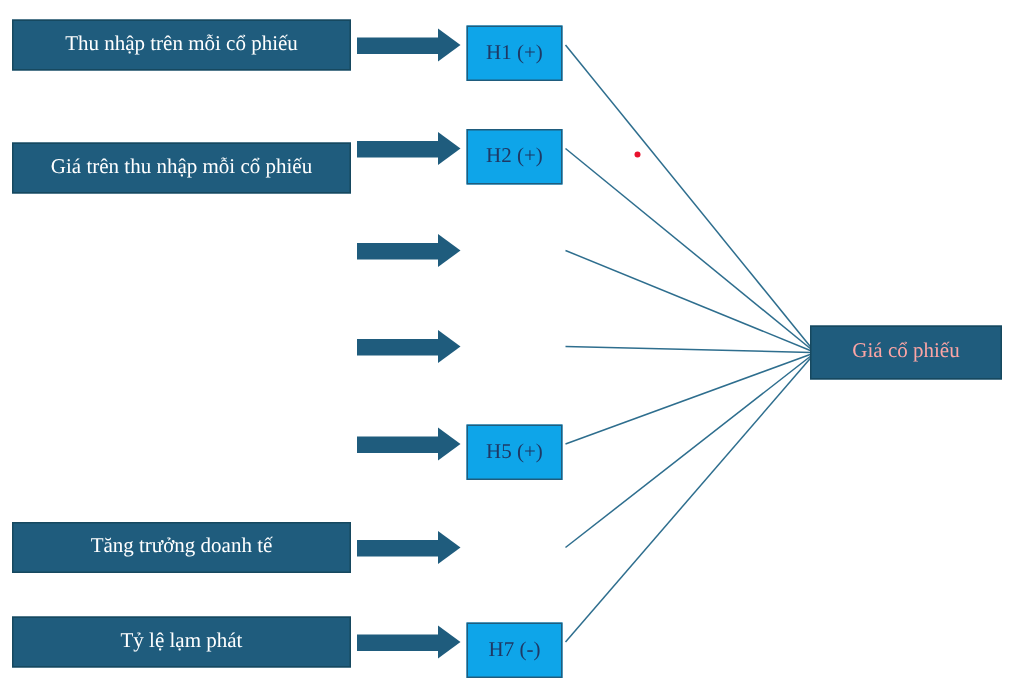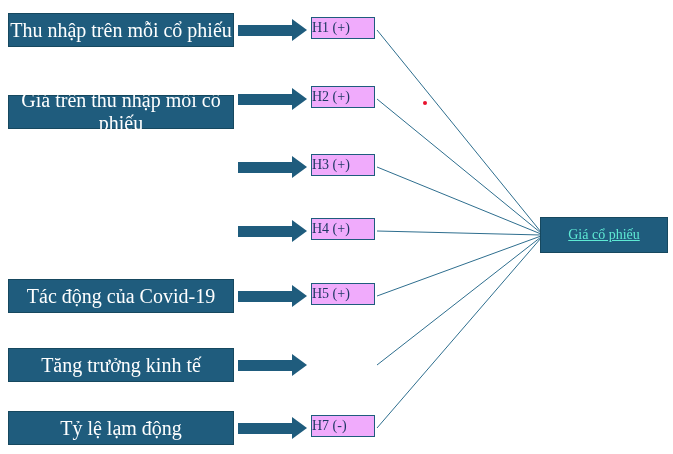--- a/index.html
+++ b/index.html
@@ -29,21 +29,21 @@
     position: absolute;
     left: 8px;
     width: 226px;
     height: 34px;
     background: #1f5c7d;
     border: 1px solid #16485f;
     color: #ffffff;
     display: flex;
     align-items: center;
     justify-content: center;
-    font-size: 20px;
+    font-size: 14px;
     z-index: 2;
     box-sizing: border-box;
     text-align: center;
   }
   .arrow-body {
     position: absolute;
     left: 238px;
     width: 54px;
     height: 11px;
     background: #1f5c7d;
@@ -56,47 +56,46 @@
     height: 0;
     border-top: 11px solid transparent;
     border-bottom: 11px solid transparent;
     border-left: 15px solid #1f5c7d;
     z-index: 2;
   }
   .hyp-box {
     position: absolute;
     left: 311px;
     width: 64px;
-    height: 22px;
-    background: #f0abfc;
+    height: 37px;
+    background: #0ea5e9;
     border: 1.5px solid #1f5c7d;
     color: #1f3864;
     display: flex;
     align-items: center;
-    justify-content: flex-start;
+    justify-content: center;
     font-size: 14px;
     z-index: 2;
     box-sizing: border-box;
   }
   .outcome-box {
     position: absolute;
     left: 540px;
     top: 217px;
     width: 128px;
     height: 36px;
     background: #1f5c7d;
     border: 1px solid #16485f;
-    color: #5eead4;
+    color: #fca5a5;
     display: flex;
     align-items: center;
     justify-content: center;
     font-size: 14px;
     z-index: 2;
     box-sizing: border-box;
-    text-decoration: underline;
   }
   .red-dot {
     position: absolute;
     left: 423px;
     top: 101px;
     width: 4px;
     height: 4px;
     border-radius: 50%;
     background: #e8112d;
     z-index: 3;
@@ -130,47 +129,38 @@
     <span>Giá trên thu nhập mỗi cổ phiếu</span>
   </div>
   <div class="arrow-body" style="top:94px"></div>
   <div class="arrow-head" style="top:88px"></div>
   <div class="hyp-box" style="top:86px">
     <span>H2 (+)</span>
   </div>
 
   <div class="arrow-body" style="top:162px"></div>
   <div class="arrow-head" style="top:156px"></div>
-  <div class="hyp-box" style="top:154px">
-    <span>H3 (+)</span>
-  </div>
 
   <div class="arrow-body" style="top:226px"></div>
   <div class="arrow-head" style="top:220px"></div>
-  <div class="hyp-box" style="top:218px">
-    <span>H4 (+)</span>
-  </div>
 
-  <div class="factor-box" style="top:279px">
-    <span>Tác động của Covid-19</span>
-  </div>
   <div class="arrow-body" style="top:291px"></div>
   <div class="arrow-head" style="top:285px"></div>
   <div class="hyp-box" style="top:283px">
     <span>H5 (+)</span>
   </div>
 
   <div class="factor-box" style="top:348px">
-    <span>Tăng trưởng kinh tế</span>
+    <span>Tăng trưởng doanh tế</span>
   </div>
   <div class="arrow-body" style="top:360px"></div>
   <div class="arrow-head" style="top:354px"></div>
 
   <div class="factor-box" style="top:411px">
-    <span>Tỷ lệ lạm động</span>
+    <span>Tỷ lệ lạm phát</span>
   </div>
   <div class="arrow-body" style="top:423px"></div>
   <div class="arrow-head" style="top:417px"></div>
   <div class="hyp-box" style="top:415px">
     <span>H7 (-)</span>
   </div>
 
   <div class="outcome-box">
     <span>Giá cổ phiếu</span>
   </div>

